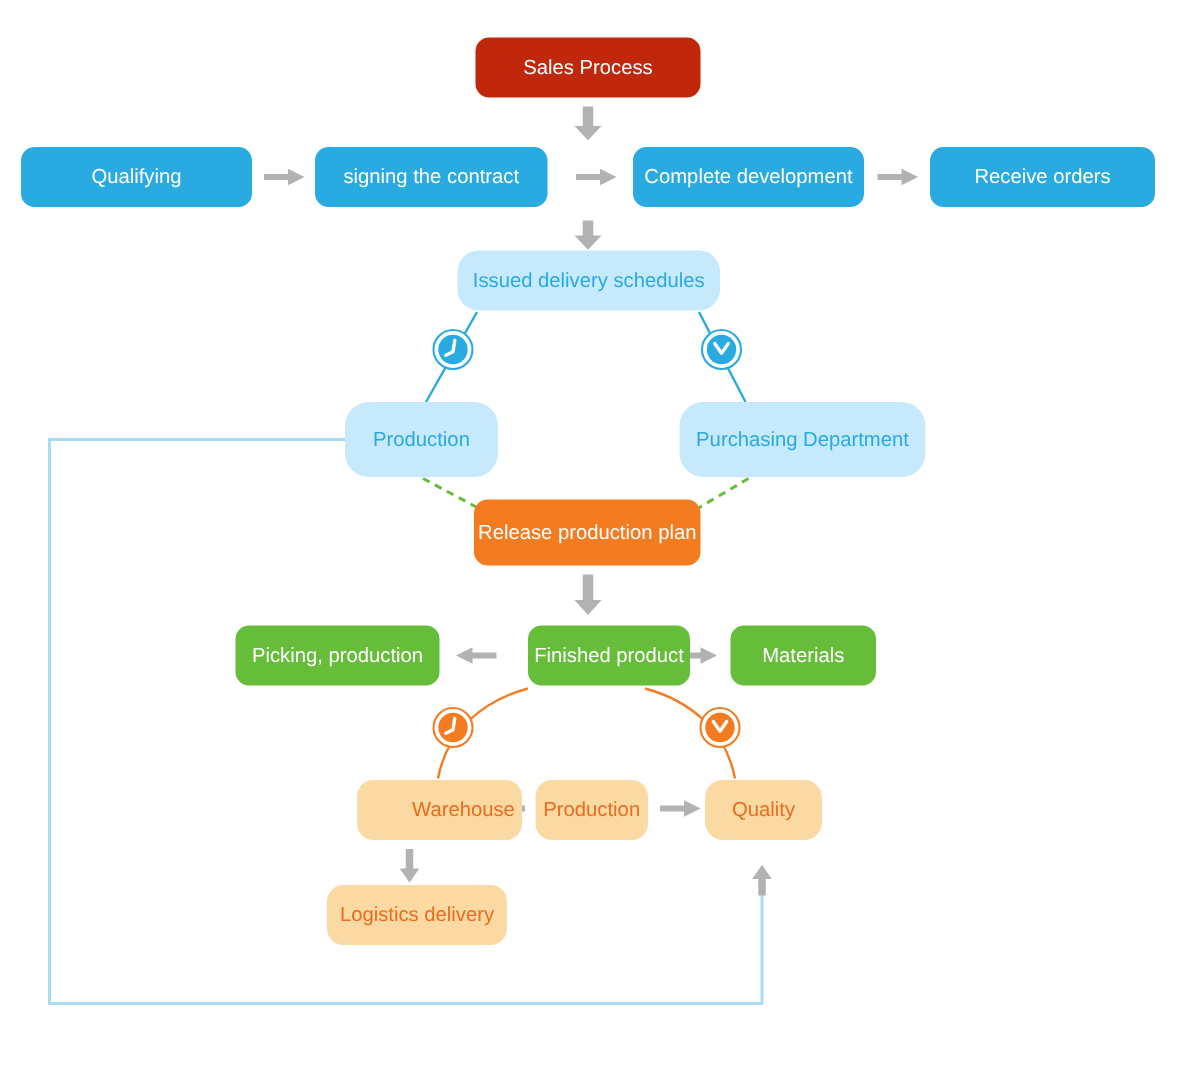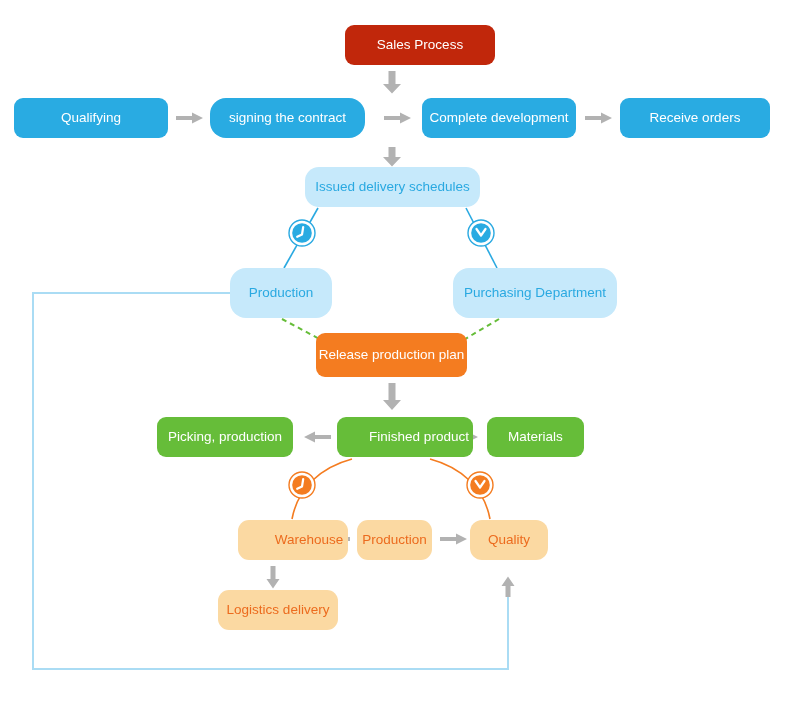--- a/index.html
+++ b/index.html
@@ -15,38 +15,38 @@
     position:absolute;
     display:flex;align-items:center;justify-content:center;
     text-align:center;
     font-size:13.5px;
     color:#ffffff;
     border-radius:9px;
     line-height:1.1;
     user-select:none;
   }
   
-  .red{background:#C1270B;margin-left:28px;}
+  .red{background:#C1270B;}
   .blue{background:#29ABE2;}
   .lightblue{background:#C6E9FB;color:#2AA9E1;border-radius:14px;}
   .orange{background:#F47C20;}
   .green{background:#66BD39;}
   .peach{background:#FBD9A2;color:#EC6B1E;border-radius:11px;}
   
   .n-sales{left:317px;top:25px;width:150px;height:40px;}
   .n-qualifying{left:14px;top:98px;width:154px;height:40px;}
-  .n-signing{left:210px;top:98px;width:155px;height:40px;border-radius:16px;}
+  .n-signing{left:210px;top:98px;width:155px;height:40px;}
   .n-complete{left:422px;top:98px;width:154px;height:40px;}
   .n-receive{left:620px;top:98px;width:150px;height:40px;}
   .n-issued{left:305px;top:167px;width:175px;height:40px;}
   .n-production{left:230px;top:268px;width:102px;height:50px;border-radius:16px;}
   .n-purchasing{left:453px;top:268px;width:164px;height:50px;border-radius:16px;}
   .n-release{left:316px;top:333px;width:151px;height:44px;}
   .n-picking{left:157px;top:417px;width:136px;height:40px;}
-  .n-finished{left:337px;top:417px;width:108px;height:40px;padding-left:28px;}
+  .n-finished{left:352px;top:417px;width:108px;height:40px;}
   .n-materials{left:487px;top:417px;width:97px;height:40px;}
   .n-warehouse{left:238px;top:520px;width:78px;height:40px;padding-left:32px;}
   .n-qualified{left:357px;top:520px;width:75px;height:40px;}
   .n-quality{left:470px;top:520px;width:78px;height:40px;border-radius:12px;}
   .n-logistics{left:218px;top:590px;width:120px;height:40px;}
 </style>
 </head>
 <body>
 
 <div class="canvas">

